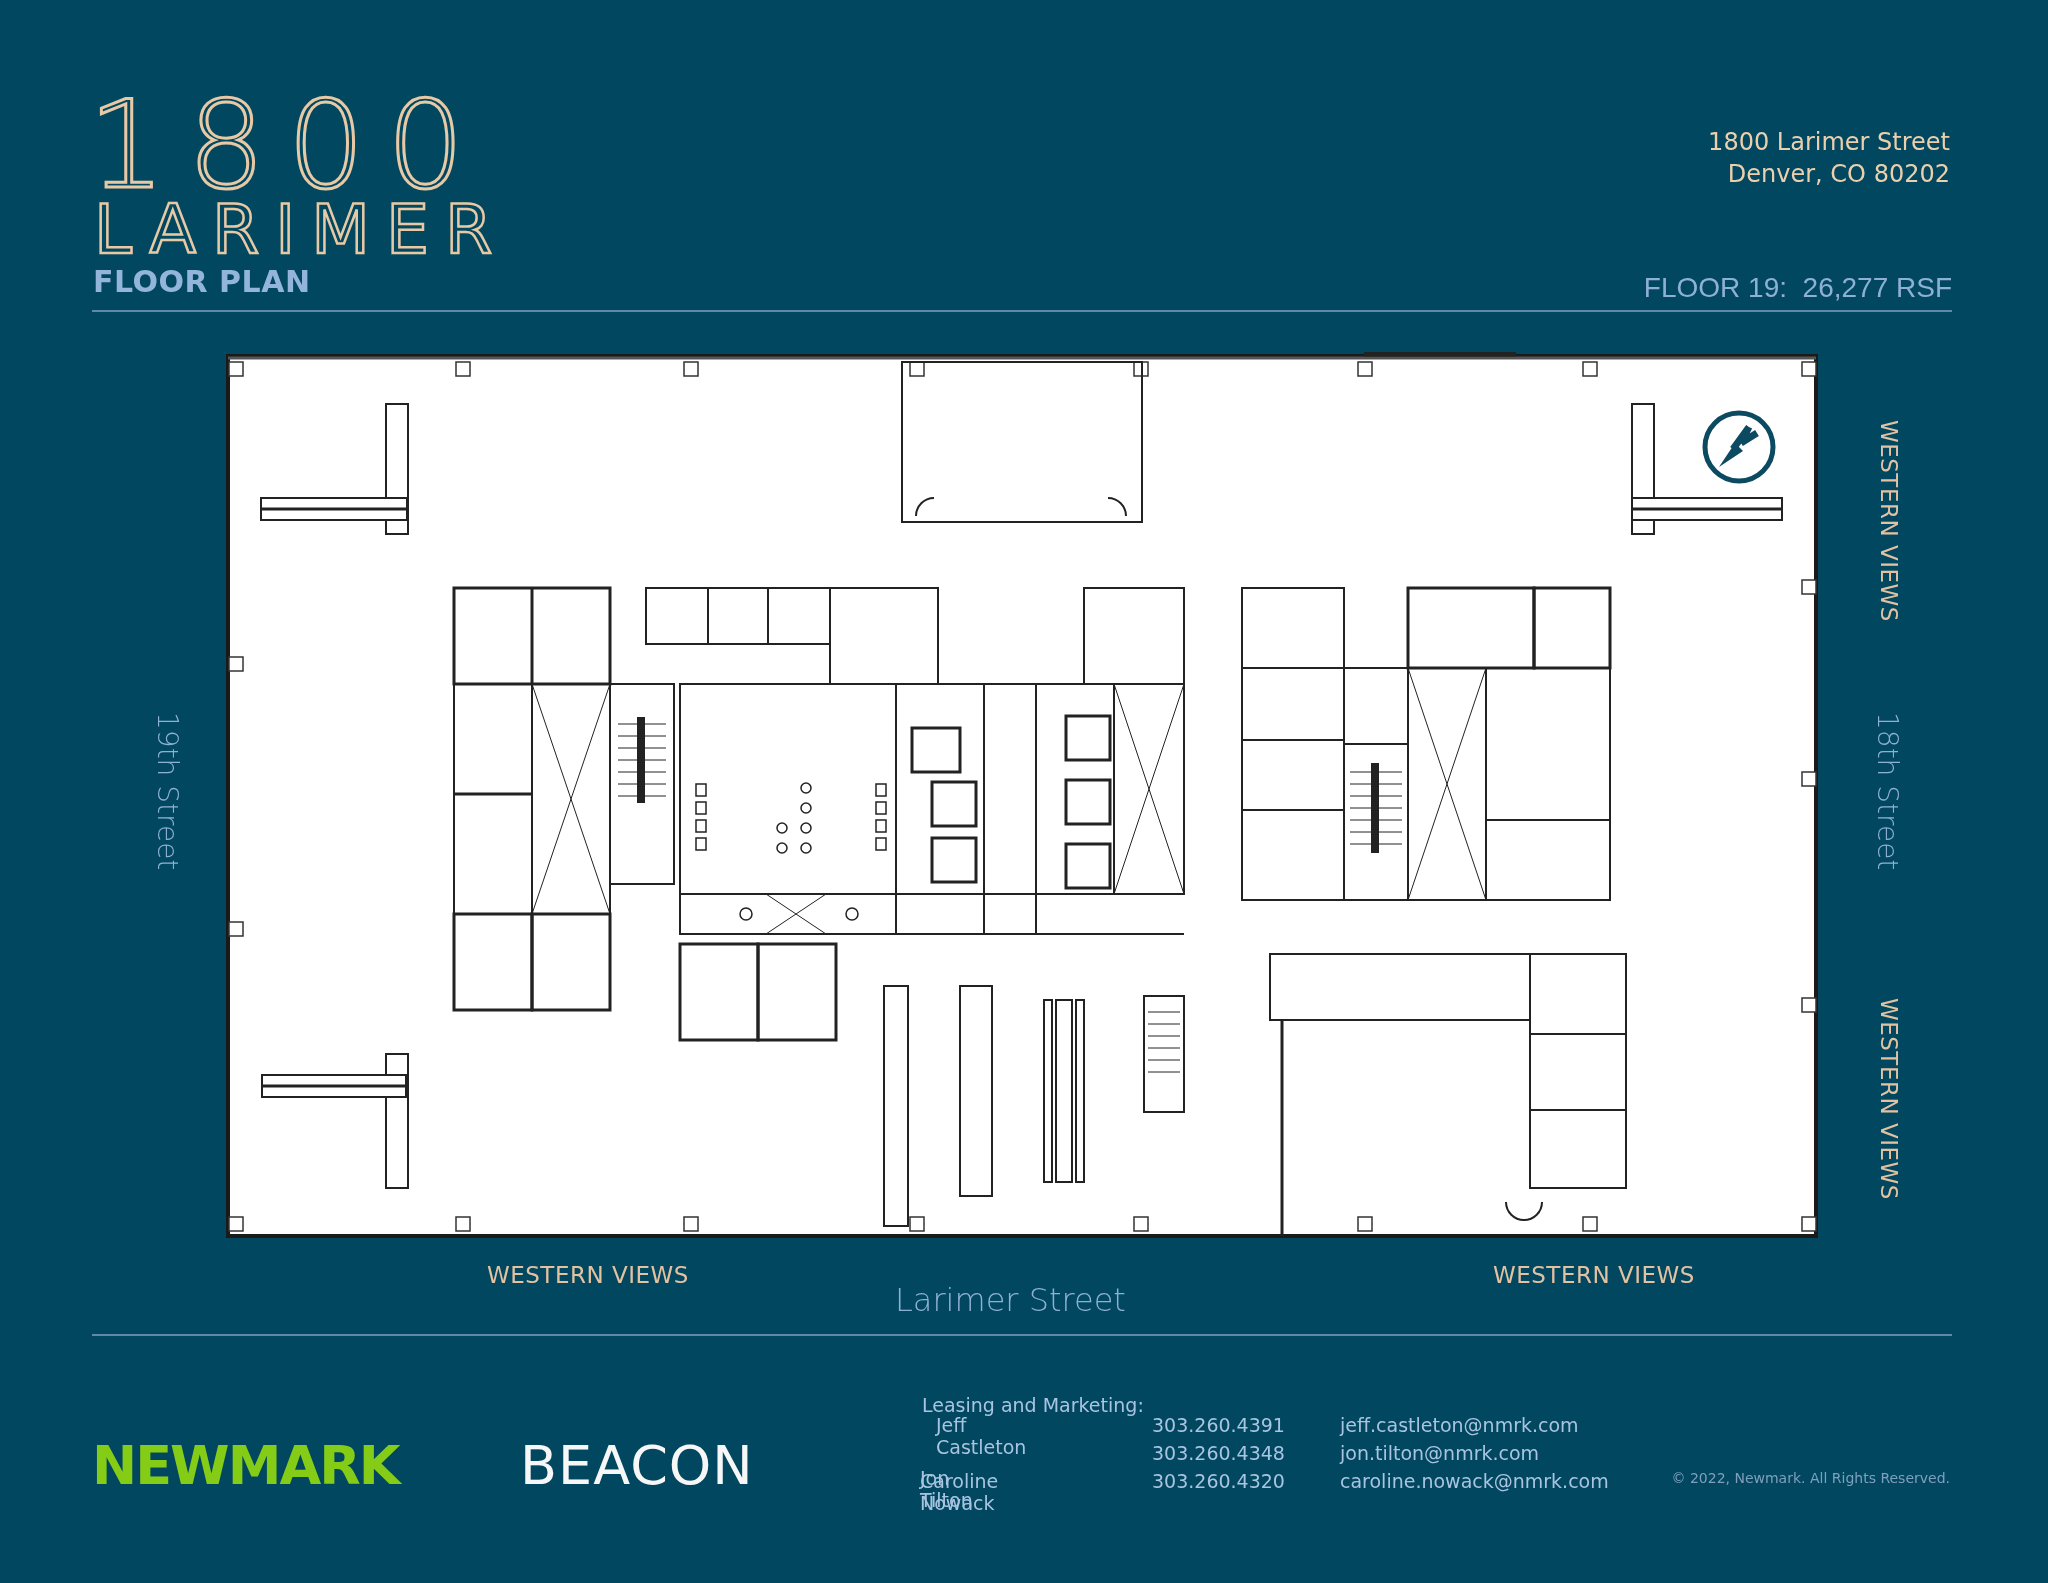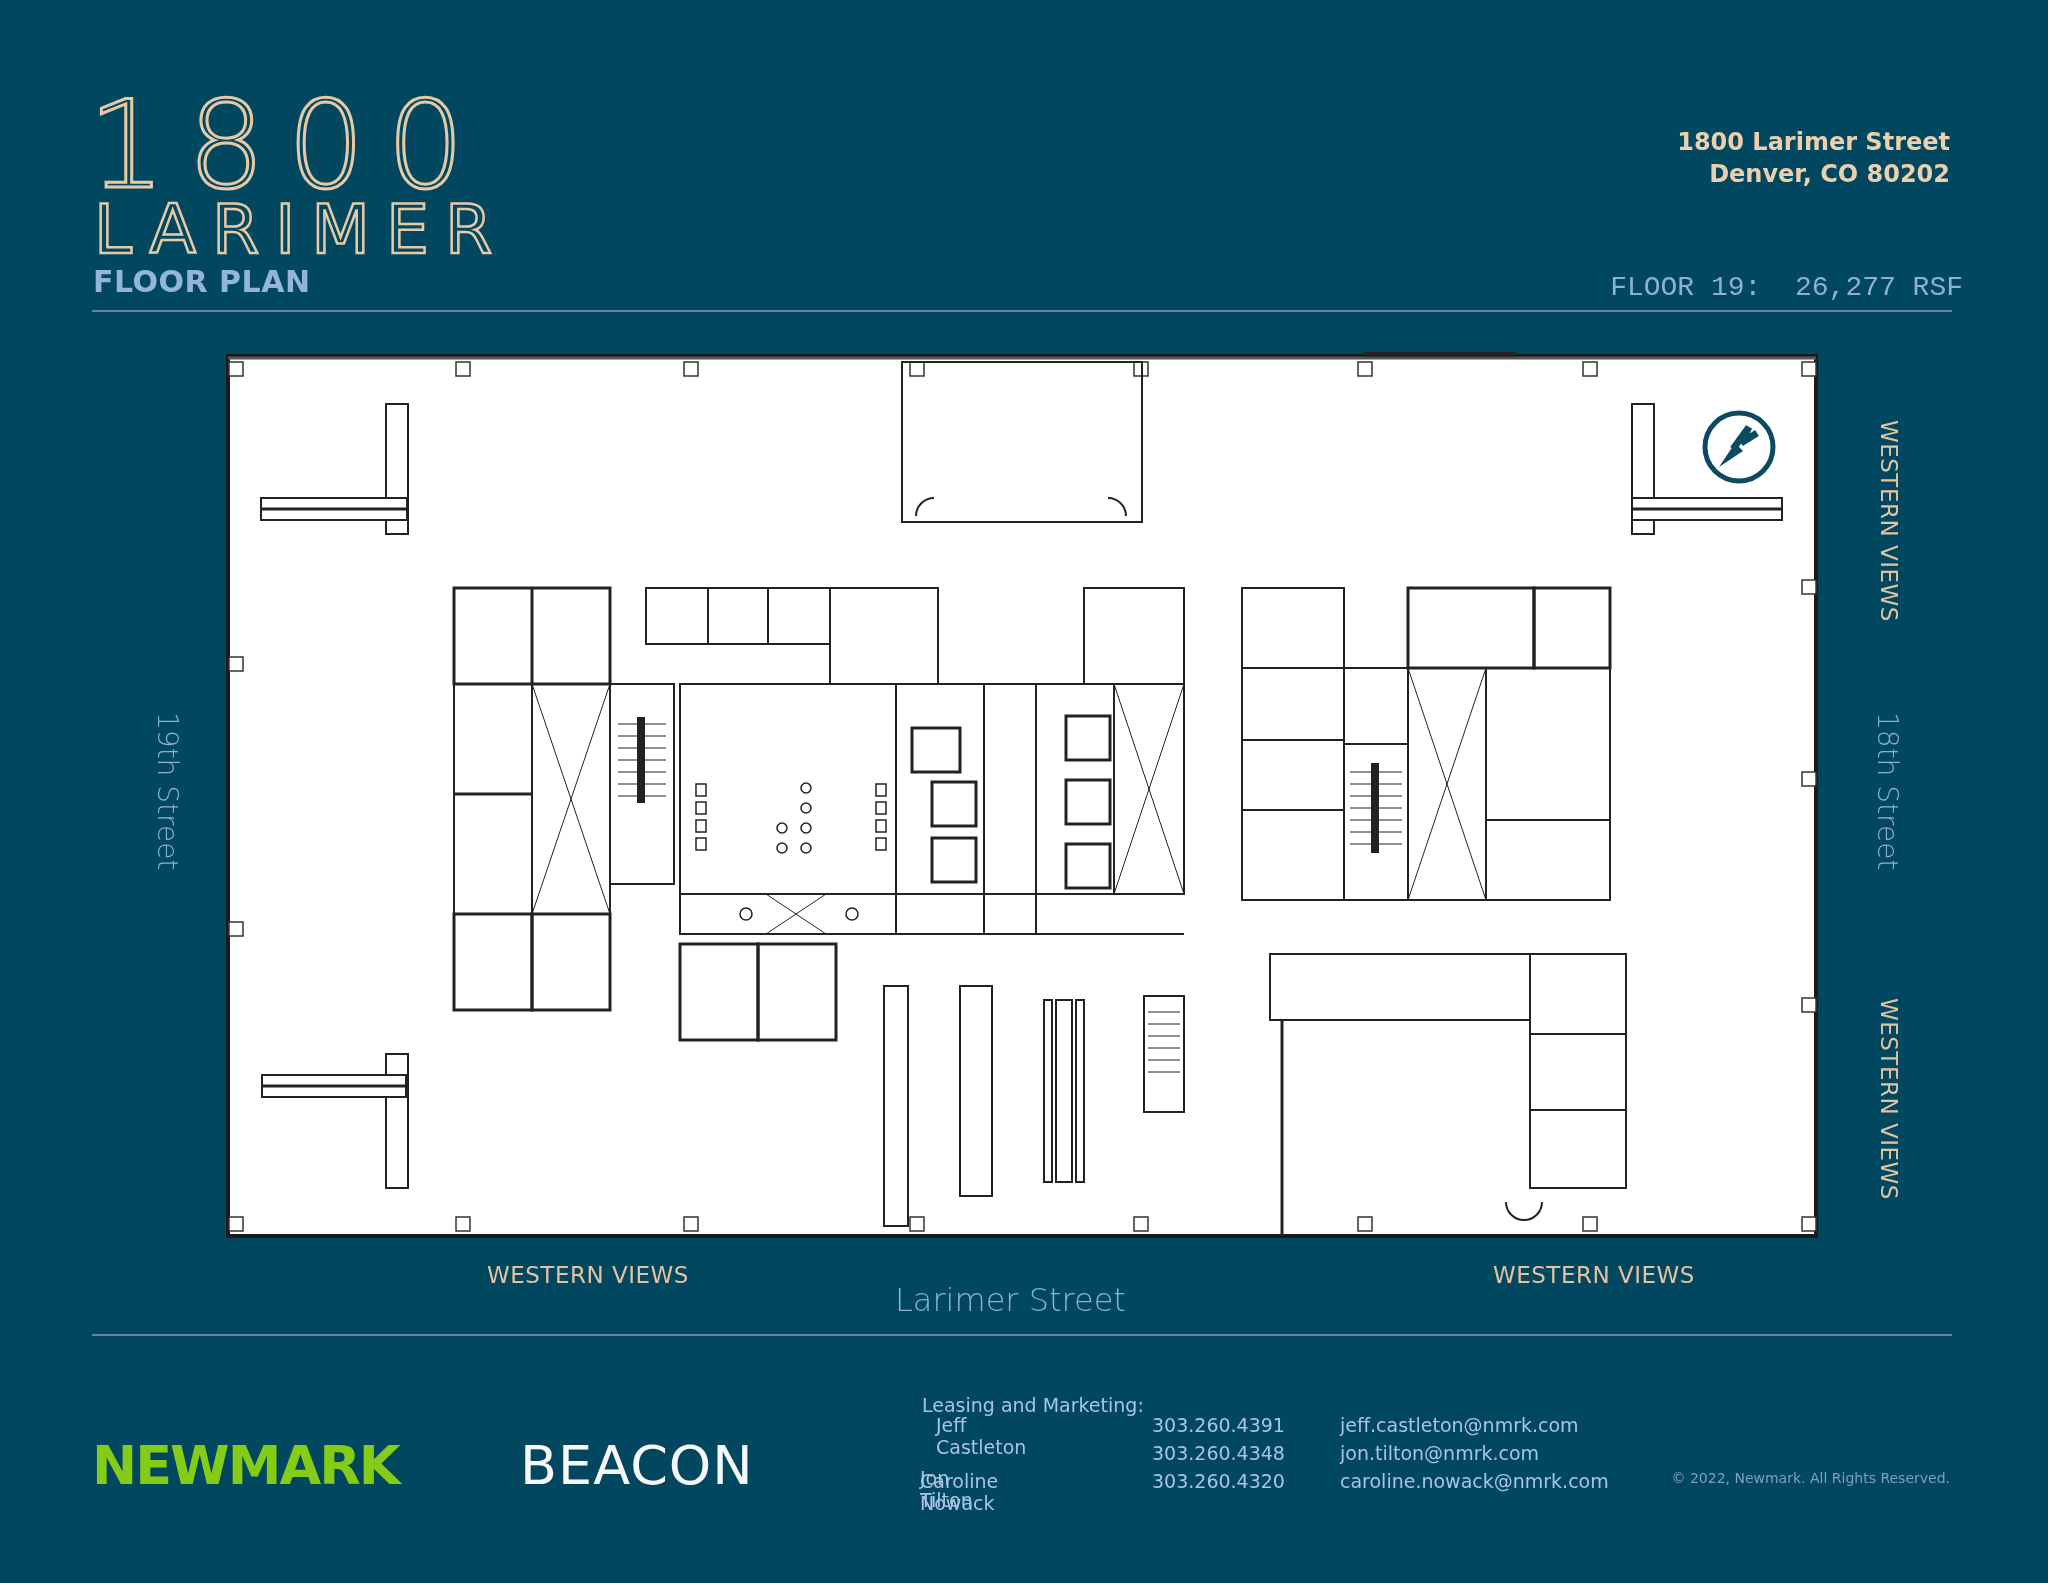--- a/index.html
+++ b/index.html
@@ -1,22 +1,22 @@
 <!DOCTYPE html>
 <html><head>
 <meta charset="utf-8">
 <style>
   html, body { margin:0; padding:0; }
   body { width:2048px; height:1583px; background:#01475f; position:relative; overflow:hidden; font-family:"Liberation Sans", sans-serif; }
   .abs { position:absolute; }
   .title-num { left:88px; top:84px; font-family:"DejaVu Sans", sans-serif; font-weight:200; font-size:122px; letter-spacing:22px; color:transparent; -webkit-text-stroke:3px #e8c9a6; line-height:1; }
   .title-word { left:94px; top:196px; font-family:"DejaVu Sans", sans-serif; font-size:68px; letter-spacing:16px; color:transparent; -webkit-text-stroke:2.5px #e8c9a6; line-height:1; }
   .floor-plan { left:93px; top:264px; font-family:"DejaVu Sans", sans-serif; font-weight:bold; font-size:30px; color:#93b5dc; letter-spacing:0.5px; }
-  .addr { right:98px; top:126px; text-align:right; font-family:"DejaVu Sans", sans-serif; font-size:24px; line-height:32px; color:#ecd0ad; font-weight:700; }
-  .floor-info { right:85px; top:272px; font-family:Liberation Mono, monospace; font-size:28px; color:#8fb0d6; }
+  .addr { right:98px; top:126px; text-align:right; font-family:"DejaVu Sans", sans-serif; font-size:24px; line-height:32px; color:#ecd0ad; font-weight:400; }
+  .floor-info { right:96px; top:272px; font-family:Liberation Sans, sans-serif; font-size:28px; color:#8fb0d6; }
   .rule { height:2px; background:#5f8aa7; }
   .plan { left:226px; top:352px; width:1596px; height:888px; }
   .lbl-orange { font-family:"DejaVu Sans", sans-serif; font-size:23px; color:#e3c2a2; letter-spacing:0.5px; }
   .lbl-street { font-family:"DejaVu Sans", sans-serif; font-weight:300; color:#8fb0d6; }
   .vert { transform-origin:left top; transform:rotate(90deg); white-space:nowrap; }
   .contacts-head { left:922px; top:1366px; font-size:19px; color:#a9c4e0; font-family:"DejaVu Sans", sans-serif;margin-top:28px; }
   .contact-row { font-family:"DejaVu Sans", sans-serif; font-size:19px; color:#a9c4e0; font-weight:500; }
   .copyright { right:98px; top:1470px; font-size:14px; color:#7f9fbe; font-family:"DejaVu Sans", sans-serif; }
   .logo-newmark { left:92px; top:1434px; font-family:"DejaVu Sans", sans-serif; font-weight:bold; font-size:54px; color:#84cc16; letter-spacing:-2px; }
   .logo-beacon { left:520px; top:1434px; font-family:"DejaVu Sans", sans-serif; font-size:54px; color:#f7f7f7; letter-spacing:1px; }

